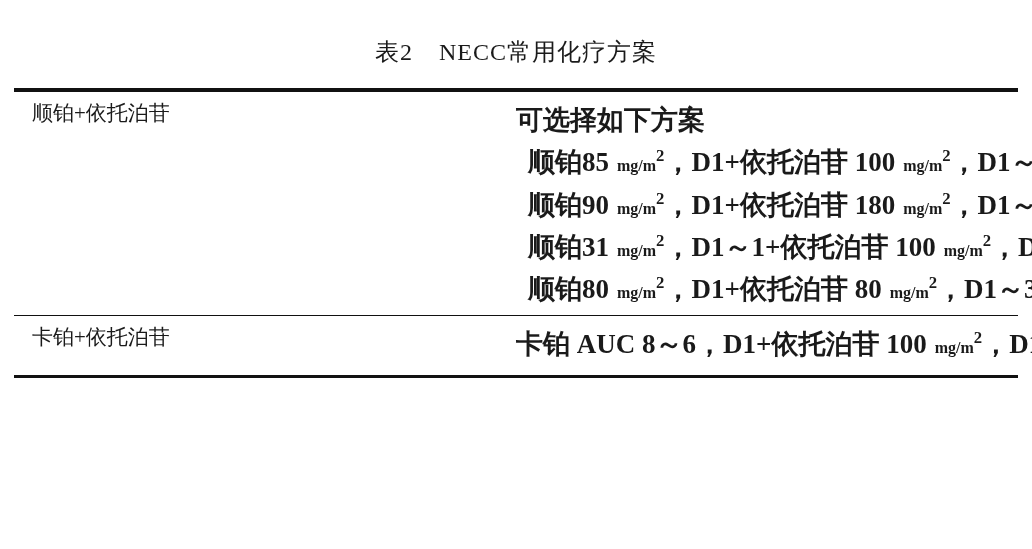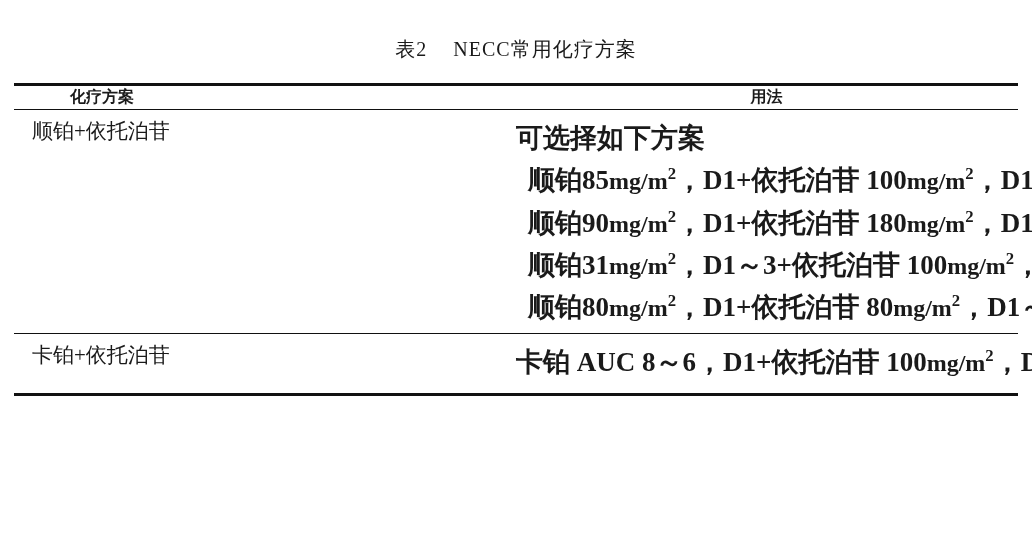--- a/index.html
+++ b/index.html
@@ -16,21 +16,21 @@
   }
   .page {
     position: relative;
     width: 1032px;
     height: 549px;
     box-sizing: border-box;
     padding: 0 14px;
   }
   .table-title {
     text-align: center;
-    font-size: 20px;
+    font-size: 24px;
     letter-spacing: 1px;
     padding-top: 36px;
     padding-bottom: 20px;
     font-weight: 500;
   }
   .table-title .title-num {
     margin-right: 26px;
   }
   table.data-table {
     width: 100%;
@@ -84,21 +84,22 @@
   .usage-line {
     white-space: nowrap;
     padding: 2px 0;
     line-height: 1.42;
     font-weight: bold;
   }
   .usage-line.indent {
     padding-left: 12px;
   }
   .unit {
-    font-size: 24px;
+    font-size: 16px;
+    margin-left: 8px;
   }
   sup {
     font-size: 0.62em;
     vertical-align: super;
     line-height: 0;
   }
   .row-spacer td {
     height: 6px;
     padding: 0;
     font-size: 0;
@@ -112,40 +113,36 @@
 
   <div class="table-title">
     <span class="title-num">表2</span><span>NECC常用化疗方案</span>
   </div>
 
   <table class="data-table">
     <tbody>
       <tr class="rule-top">
           <td colspan="2"></td>
         </tr>
-      <tr>
-        <th class="col-regimen">化疗方案</th>
-        <th class="col-usage">用法</th>
-      </tr>
       <tr class="rule-mid">
           <td colspan="2"></td>
         </tr>
 
       <tr>
         <td class="cell-regimen">顺铂+依托泊苷</td>
         <td class="cell-usage">
           <div class="usage-line"><span>可选择如下方案</span></div>
           <div class="usage-line indent">
             <span>顺铂</span><span>85</span><span class="unit">mg/m</span><sup>2</sup><span>，D1+</span><span>依托泊苷 </span><span>100</span><span class="unit">mg/m</span><sup>2</sup><span>，D1～3</span>
           </div>
           <div class="usage-line indent">
             <span>顺铂</span><span>90</span><span class="unit">mg/m</span><sup>2</sup><span>，D1+</span><span>依托泊苷 </span><span>180</span><span class="unit">mg/m</span><sup>2</sup><span>，D1～3</span>
           </div>
           <div class="usage-line indent">
-            <span>顺铂</span><span>31</span><span class="unit">mg/m</span><sup>2</sup><span>，D1～3+</span><span>依托泊苷 </span><span>100</span><span class="unit">mg/m</span><sup>2</sup><span>，D1～3</span>
+            <span>顺铂</span><span>31</span><span class="unit">mg/m</span><sup>2</sup><span>，D1～1+</span><span>依托泊苷 </span><span>100</span><span class="unit">mg/m</span><sup>2</sup><span>，D1～3</span>
           </div>
           <div class="usage-line indent">
             <span>顺铂</span><span>80</span><span class="unit">mg/m</span><sup>2</sup><span>，D1+</span><span>依托泊苷 </span><span>80</span><span class="unit">mg/m</span><sup>2</sup><span>，D1～3</span>
           </div>
         </td>
       </tr>
 
       <tr class="rule-mid">
           <td colspan="2"></td>
         </tr>

